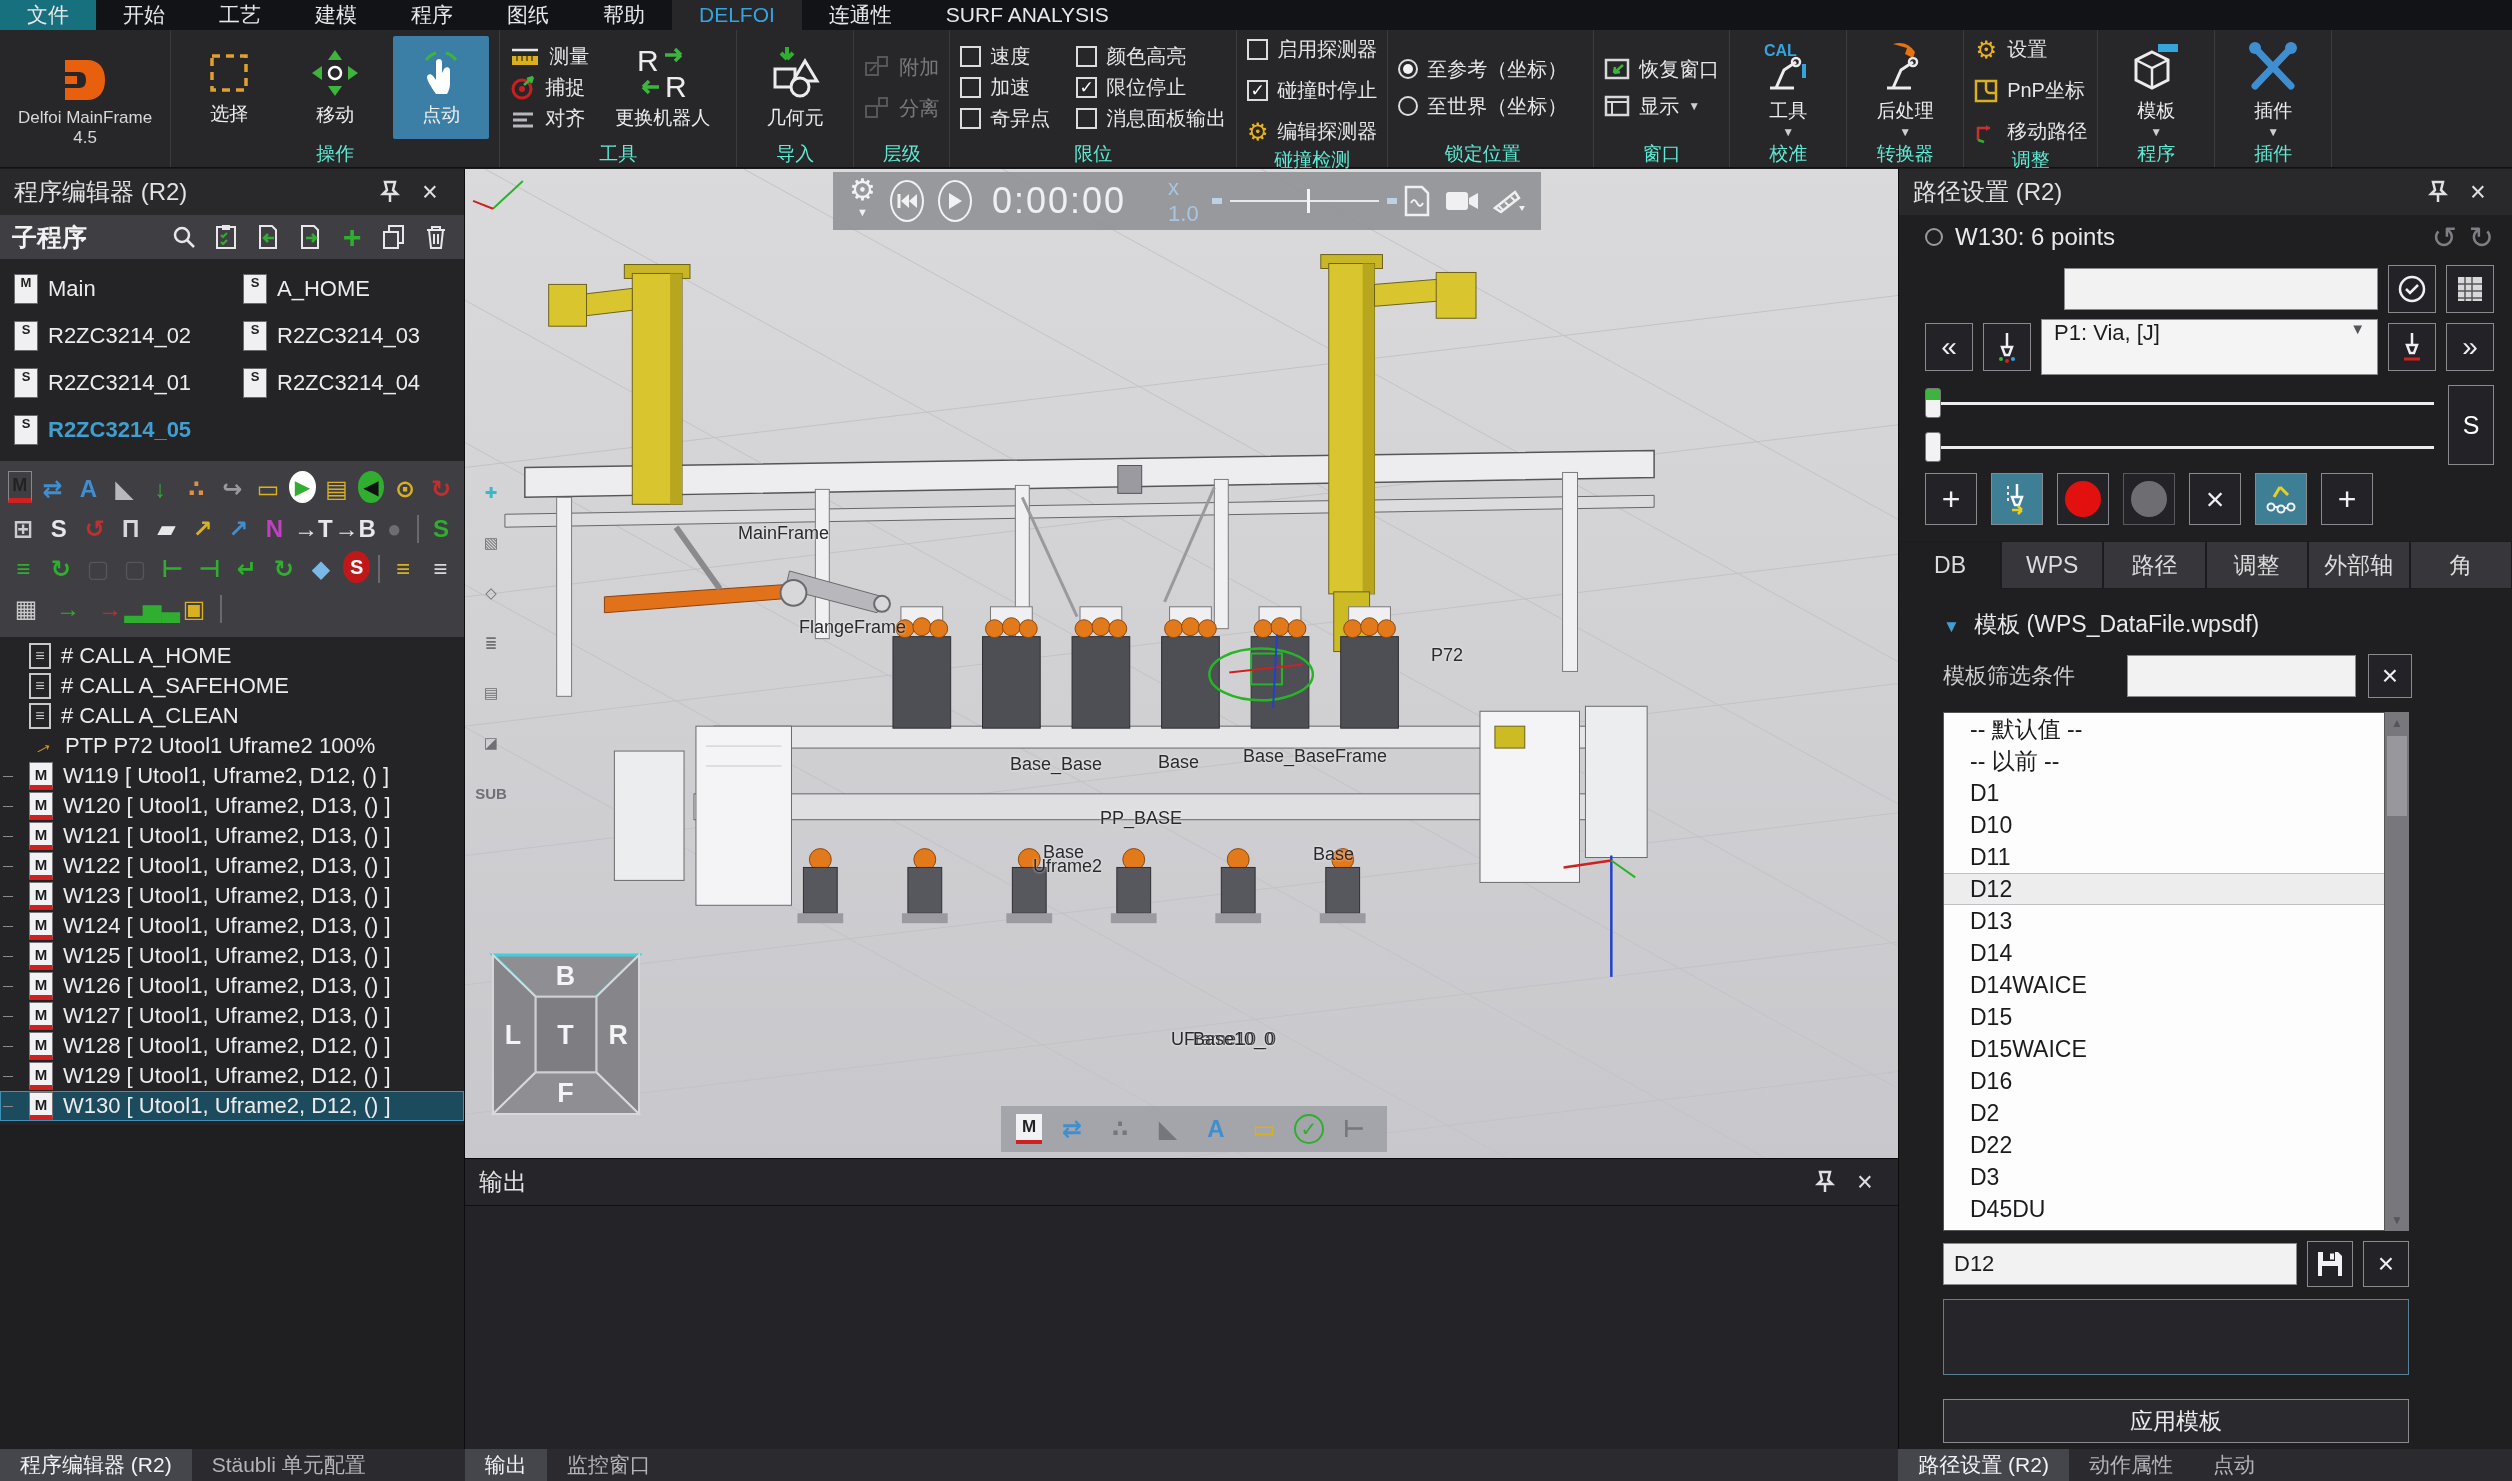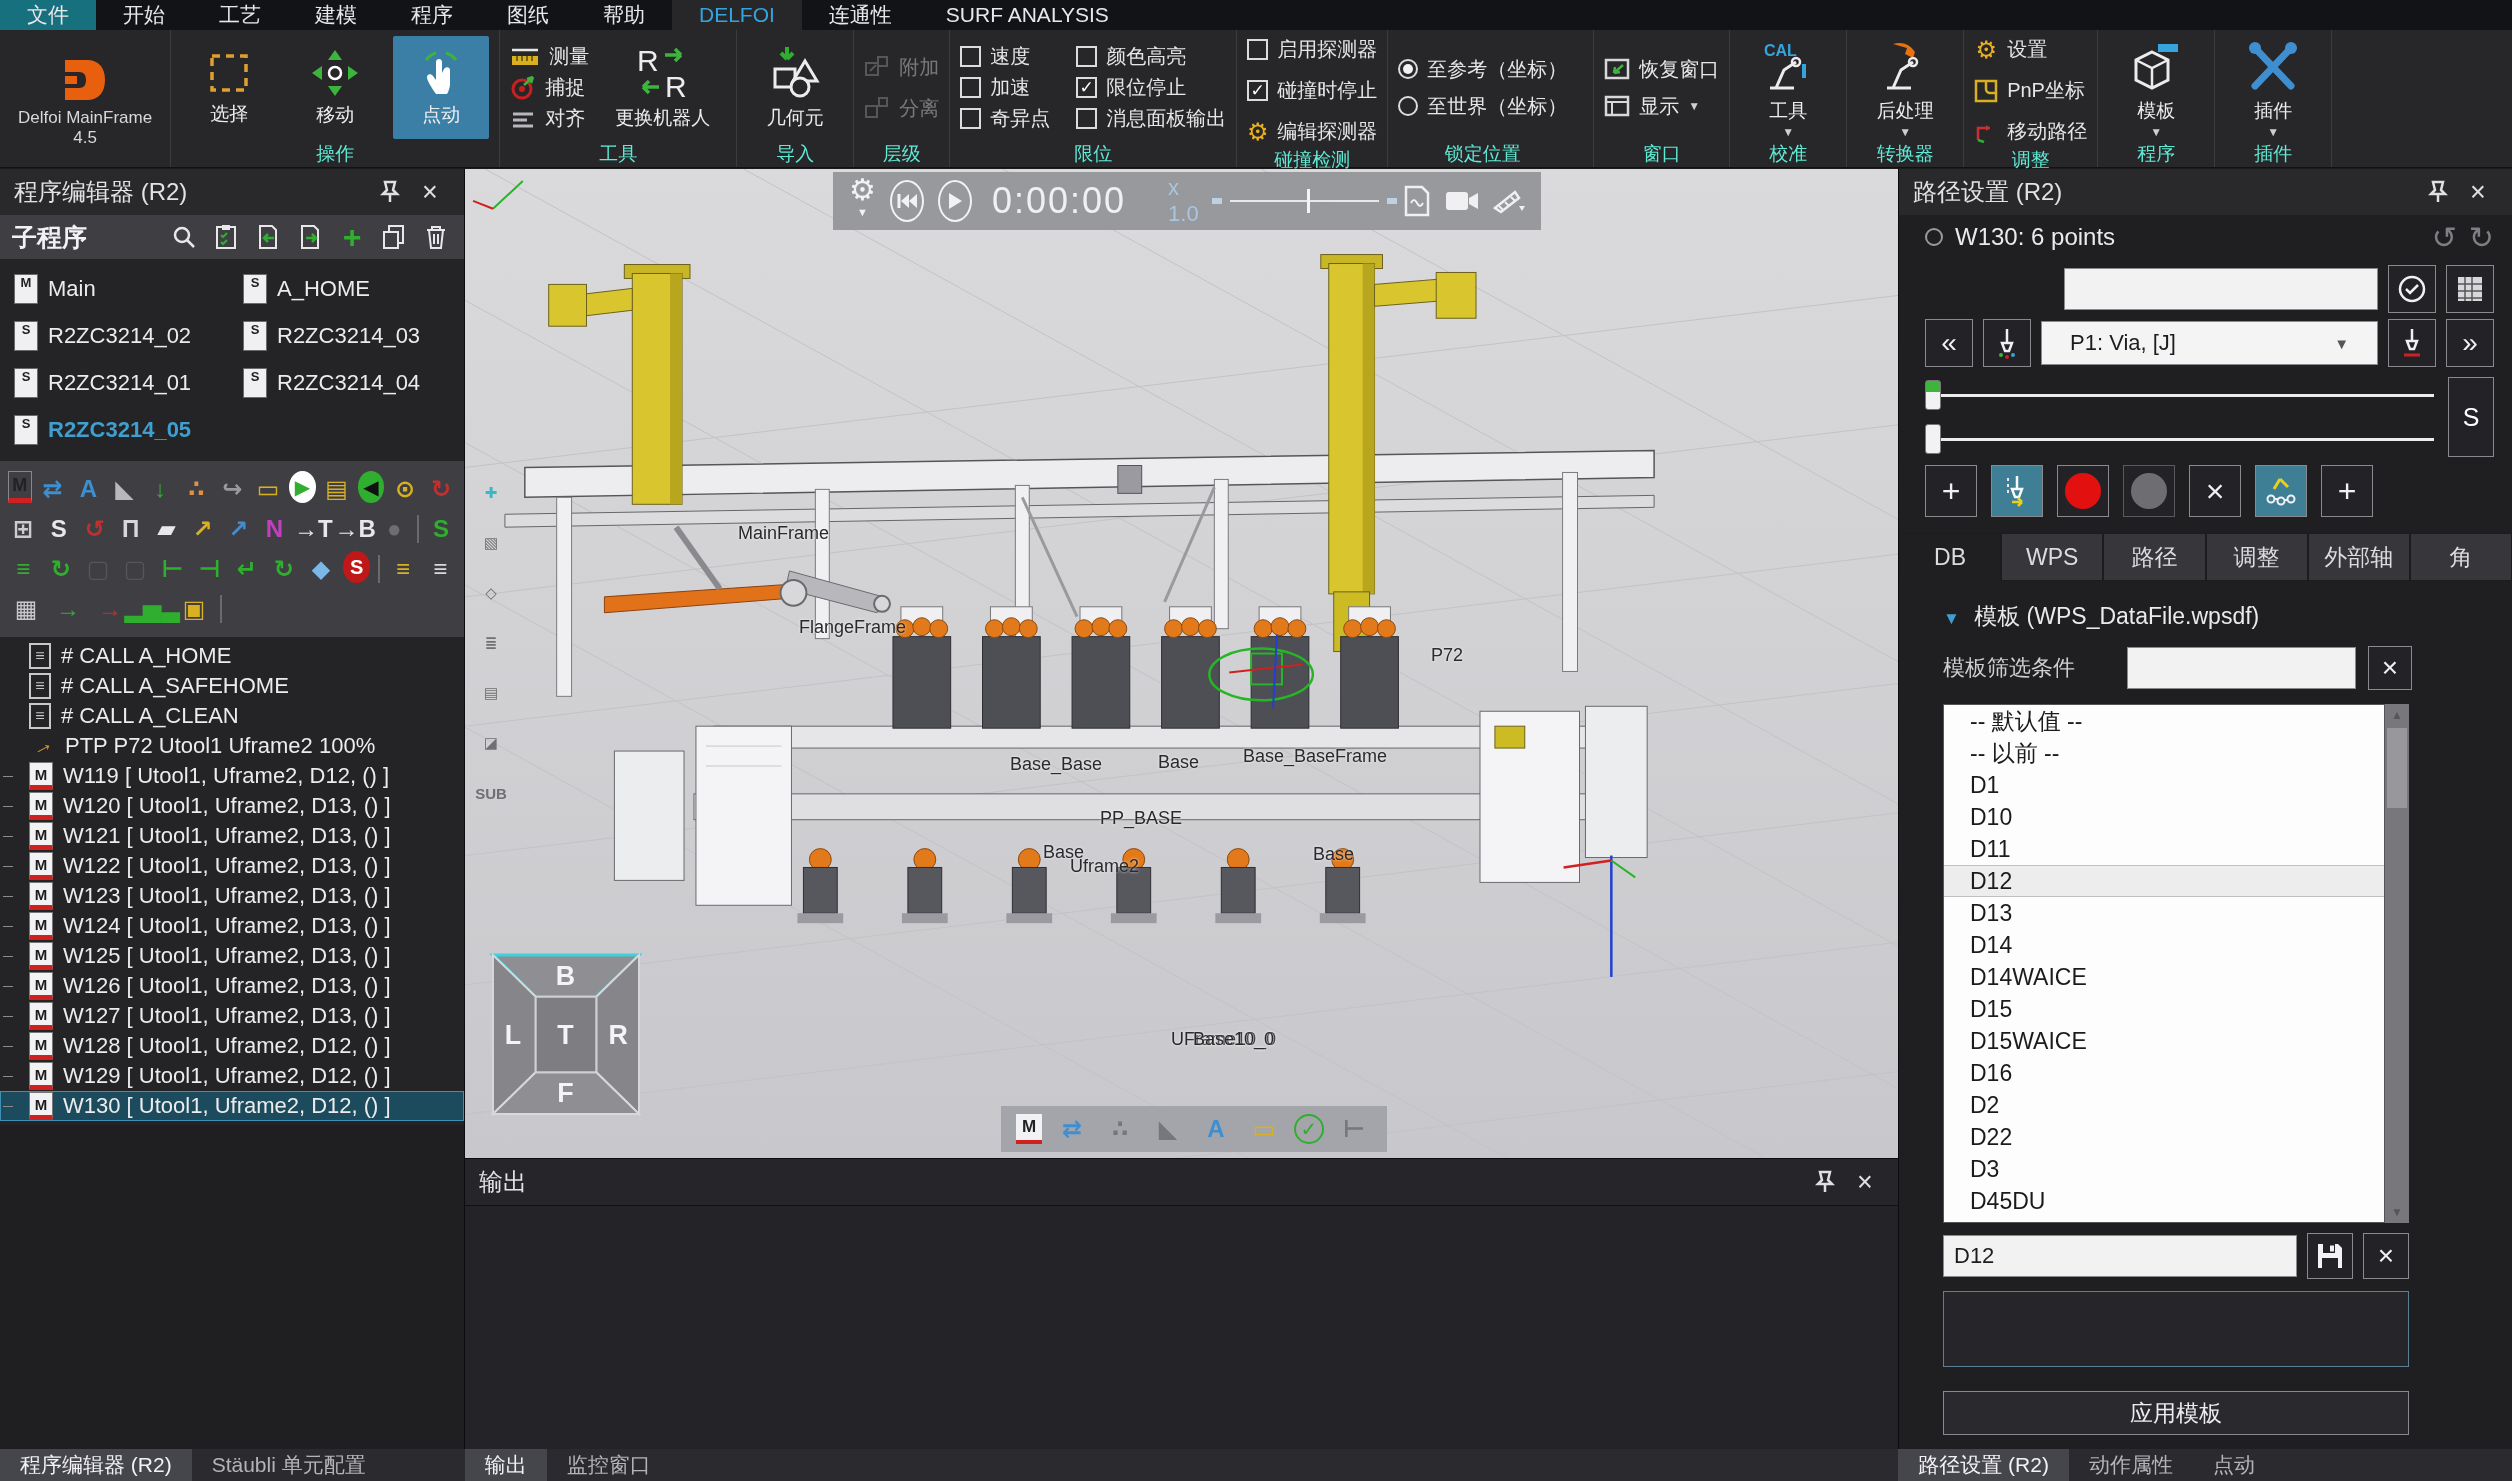--- a/index.html
+++ b/index.html
@@ -118,22 +118,22 @@
   .rp-pad { padding:0 18px 0 26px; }
   #rp-summary { display:flex; align-items:center; gap:12px; height:44px; font-size:24px; color:#eaeaec; }
   #rp-summary .rdo { width:18px; height:18px; border-color:#9a9a9e; }
   #rp-summary .sp { flex:1; }
   .ghost { color:#7e7e84; font-size:30px; }
   .rrow { display:flex; align-items:center; gap:10px; margin:6px 0; }
   .sqbtn { width:48px; height:48px; border:1px solid #8a8a8e; background:#232327; color:#f0f0f2;
     display:flex; align-items:center; justify-content:center; font-size:28px; flex:none; }
   .whinput { height:42px; background:#f2f2f3; border:1px solid #8a8a8e; flex:1; font-size:22px; color:#1d1d1f;
     padding:0 10px; font-family:inherit; }
-  .dd { height:44px; background:#f4f4f5; border:1px solid #8a8a8e; flex:1; display:flex; align-items:center;
-    padding:0 28px; font-size:22px; color:#1d1d1f; }
+  .dd { height:56px; background:#f4f4f5; border:1px solid #8a8a8e; flex:1; display:flex; 
+    padding:0 12px; font-size:22px; color:#1d1d1f; }
   .dd .sp { flex:1; }
   .dd .car { color:#55555a; font-size:15px; }
   #slider-zone { display:flex; gap:12px; align-items:stretch; margin:10px 0 4px 0; }
   #slider-zone .col { flex:1; display:flex; flex-direction:column; gap:8px; }
   .sl-row { position:relative; height:36px; }
   .sl-row .track { position:absolute; left:2px; right:2px; top:17px; height:3px; background:#ececef; }
   .sl-row .hd { position:absolute; left:0; top:3px; width:16px; height:30px; background:#f2f2f4;
     border:1px solid #777; border-radius:3px; }
   .sl-row.green .hd { background:linear-gradient(#3db53d 0 38%,#f2f2f4 38%); }
   #s-btn { width:46px; border:1px solid #8a8a8e; background:#232327; color:#fff; font-size:25px;
@@ -899,21 +899,21 @@
   <div style="position:absolute;left:0;top:0;width:100%;height:100%;pointer-events:none;">
 
   <span class="slabel" style="left: 277px; top: 366px;">MainFrame</span>
       <span class="slabel" style="left: 338px; top: 460px;">FlangeFrame</span>
       <span class="slabel" style="left: 970px; top: 488px;">P72</span>
       <span class="slabel" style="left: 549px; top: 597px;">Base_Base</span>
       <span class="slabel" style="left: 697px; top: 595px;">Base</span>
       <span class="slabel" style="left: 782px; top: 589px;">Base_BaseFrame</span>
       <span class="slabel" style="left: 639px; top: 651px;">PP_BASE</span>
       <span class="slabel" style="left: 582px; top: 685px;">Base</span>
-      <span class="slabel" style="left: 609px; top: 699px;">Uframe2</span>
+      <span class="slabel" style="left: 572px; top: 699px;">Uframe2</span>
       <span class="slabel" style="left: 852px; top: 687px;">Base</span>
       <span class="slabel" style="left: 710px; top: 872px;">UFrame10_0</span>
       <span class="slabel" style="left: 732px; top: 872px;">Base10_0</span>
     </div>
 
   <div id="playbar">
     <span class="gicon" style="color:#f2f2f4;font-size:30px;flex-direction:column;line-height:22px;">⚙<span style="font-size:11px;">▼</span></span>
     <span class="pb-circle">
       <svg width="22" height="18" viewBox="0 0 22 18">
           <path d="M3 2v14" stroke="#f2f2f4" stroke-width="3"></path>

